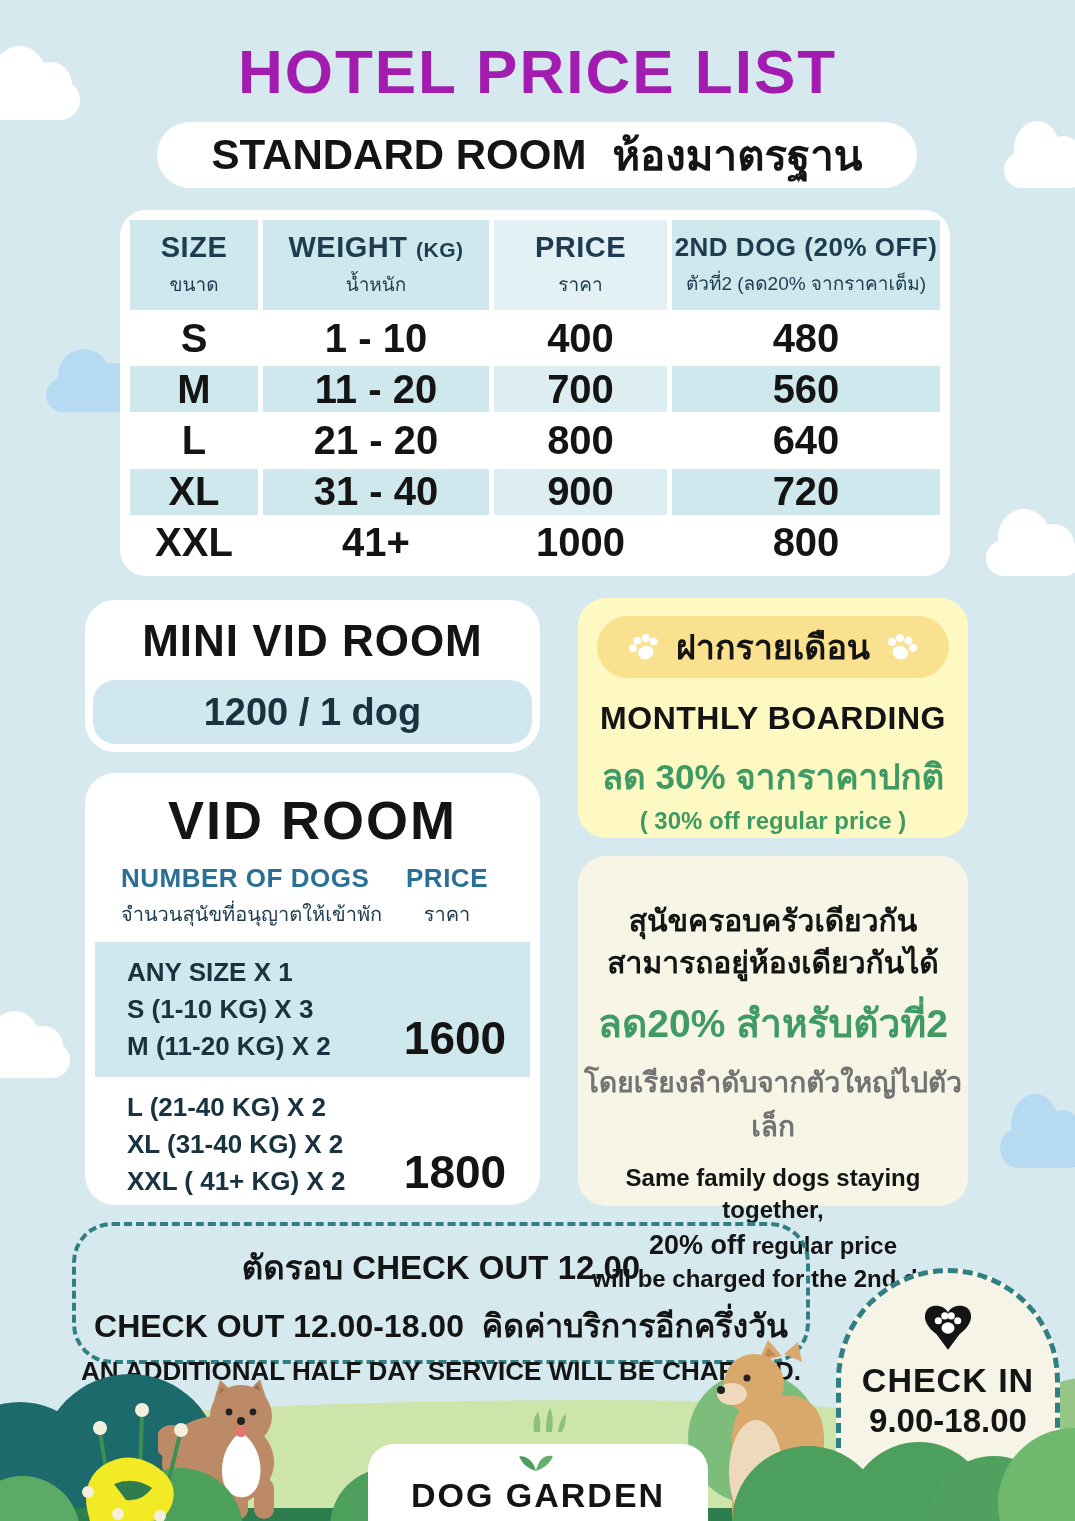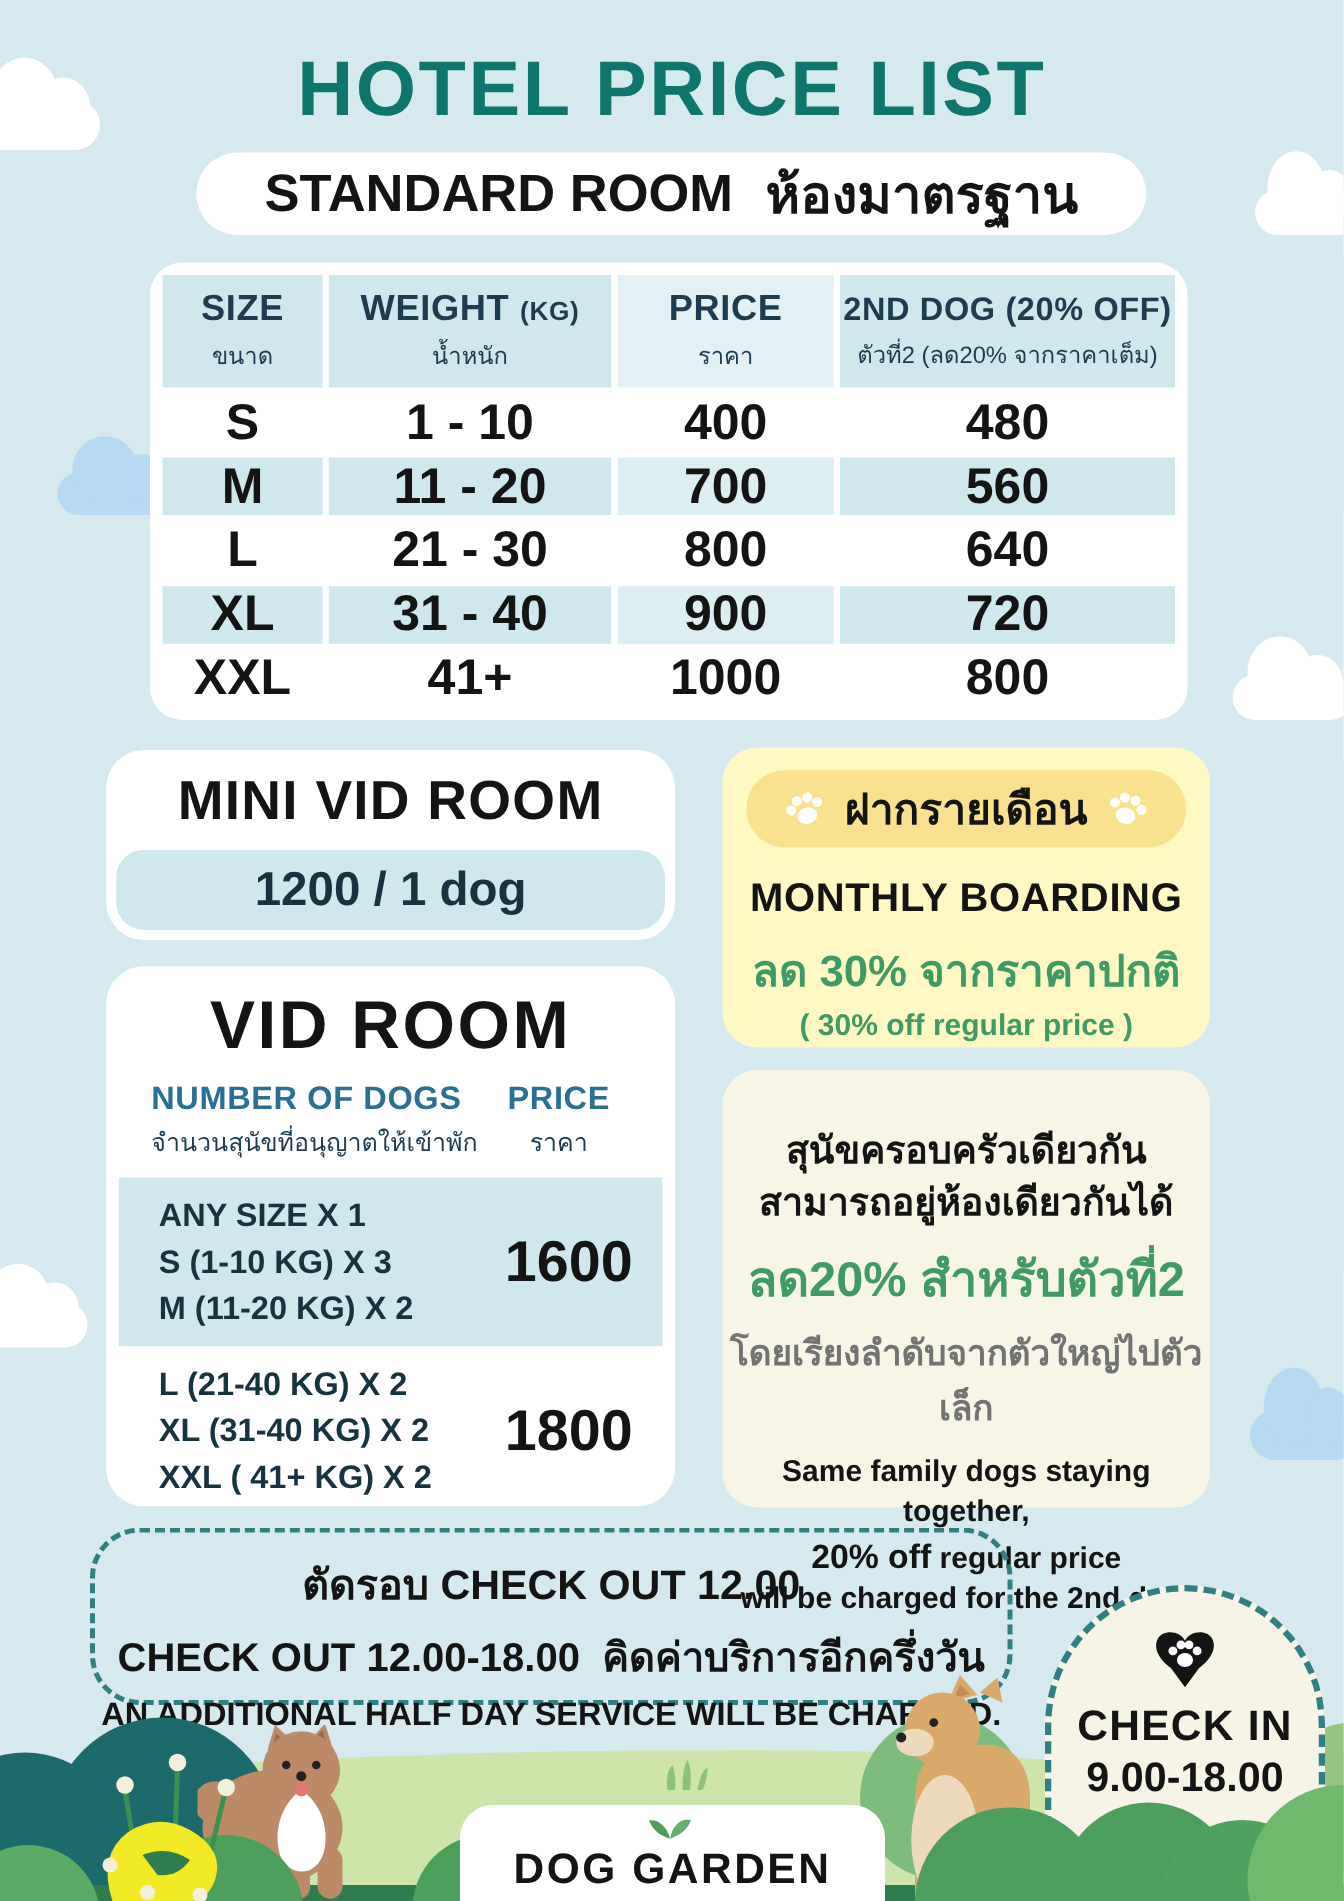--- a/index.html
+++ b/index.html
@@ -18,21 +18,21 @@
   .cloud.c1{left:-20px; top:80px;  width:100px; height:40px;}
   .cloud.c2{left:1004px; top:152px; width:84px; height:36px;}
   .cloud.c3{left:46px;  top:378px; width:96px;  height:34px;}
   .cloud.c4{left:986px; top:540px; width:96px;  height:36px;}
   .cloud.c5{left:-22px; top:1042px; width:92px; height:36px;}
   .cloud.c6{left:1000px; top:1128px; width:88px; height:40px;}
   
   .title{
     position:absolute; left:0; top:36px; width:100%;
     text-align:center; font-size:62px; font-weight:bold; letter-spacing:2px;
-    color:#0f766e;
+    color:#a21caf;
   }
   .room-pill{
     position:absolute; left:157px; top:122px; width:760px; height:66px;
     background:#ffffff; border-radius:45px;
     display:flex; align-items:center; justify-content:center; gap:26px;
     font-size:42px; font-weight:bold; color:#141414;
   }
   
   .std-table{
     position:absolute; left:120px; top:210px; width:830px; height:366px;
@@ -81,21 +81,21 @@
   
   .vid-card{
     position:absolute; left:85px; top:773px; width:455px; height:432px;
     background:#ffffff; border-radius:30px;
   }
   .vid-title{margin-top:16px; text-align:center; font-size:54px; font-weight:bold; letter-spacing:2px;}
   .vid-hdr{display:flex; justify-content:space-between; padding:0 34px 0 36px; margin-top:12px;}
   .vh-en{font-size:26px; font-weight:bold; color:#2a6f94; letter-spacing:0.5px;}
   .vh-th{font-size:20px; color:#1d3c50; margin-top:4px;}
   .vh-right{text-align:center; padding-right:18px;}
-  .vrow{display:flex; align-items:center; margin:0 10px; padding:12px 0 12px 32px;}
+  .vrow{display:flex; align-items:flex-end; margin:0 10px; padding:12px 0 12px 32px;}
   .vrow.blue{background:#cfe8ed; margin-top:12px;}
   .vrow-lines{flex:1;}
   .vrow-line{font-size:26px; font-weight:bold; color:#17333f; line-height:1.42;}
   .vrow-price{width:150px; font-size:46px; font-weight:bold; color:#141414; text-align:center;}
   
   .family-card{
     position:absolute; left:578px; top:856px; width:390px; height:350px;
     background:#f7f5e6; border-radius:28px; text-align:center; box-sizing:border-box; padding-top:44px;
   }
   .fam-th{font-size:30px; font-weight:bold; line-height:1.4; color:#141414;}
@@ -219,21 +219,21 @@
         <div class="d-val">700</div>
       </div>
     <div class="cell blue">
         <div class="d-val">560</div>
       </div>
 
     <div class="cell">
         <div class="d-val">L</div>
       </div>
     <div class="cell">
-        <div class="d-val">21 - 30</div>
+        <div class="d-val">21 - 20</div>
       </div>
     <div class="cell">
         <div class="d-val">800</div>
       </div>
     <div class="cell">
         <div class="d-val">640</div>
       </div>
 
     <div class="cell blue">
         <div class="d-val">XL</div>

